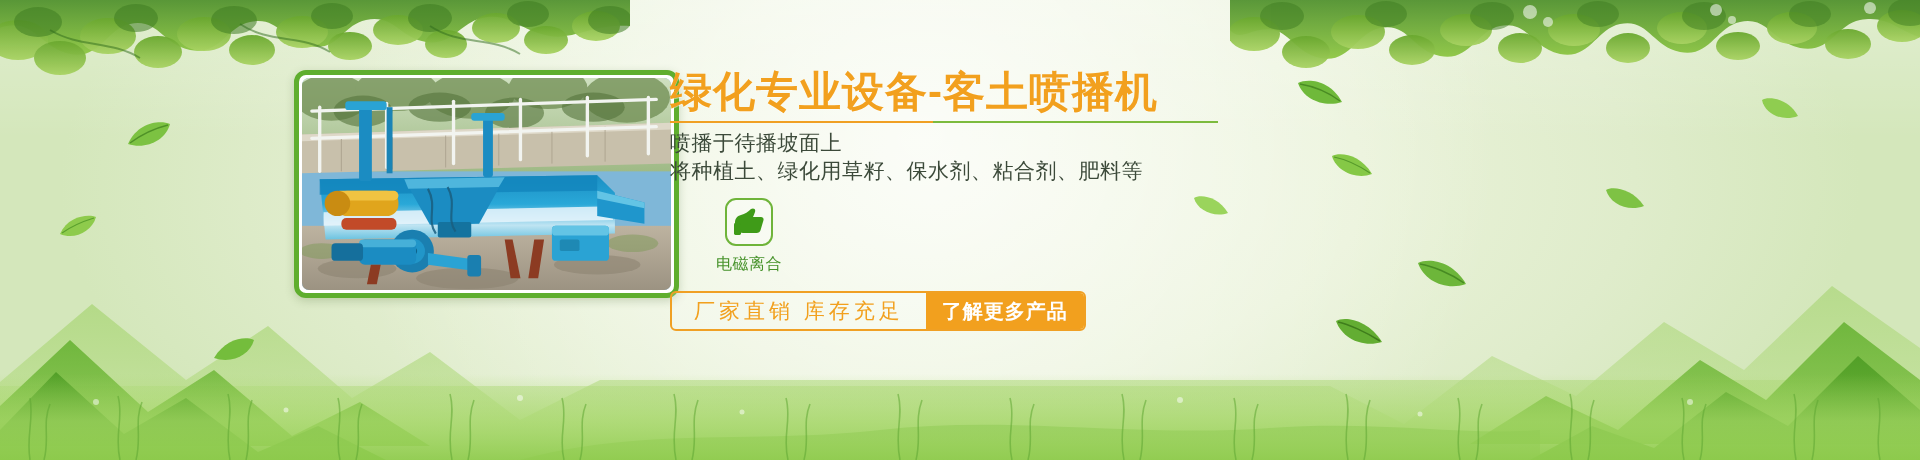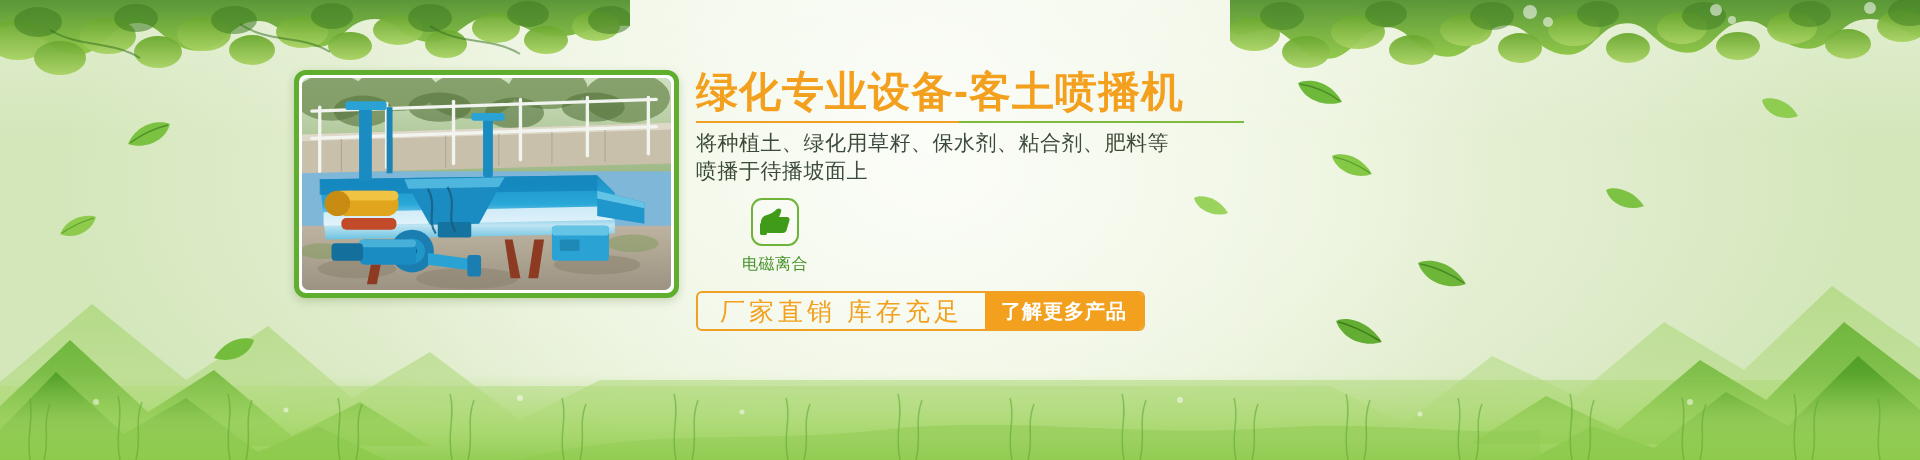--- a/index.html
+++ b/index.html
@@ -60,21 +60,21 @@
     width: 100%; height: 100%;
     border-radius: 7px;
     overflow: hidden;
     position: relative;
     background: #7fb7d8;
   }
 
   
   .content {
     position: absolute;
-    left: 696px; top: 68px;
+    left: 670px; top: 68px;
     width: 620px;
   }
 
   .headline {
     font-size: 42px;
     font-weight: bold;
     color: #f2a01e;
     letter-spacing: 1px;
     line-height: 1.12;
     white-space: nowrap;
@@ -129,21 +129,21 @@
     align-items: stretch;
     border: 2px solid #f0a024;
     border-radius: 6px;
     overflow: hidden;
     height: 40px;
     background: rgba(255,255,255,.18);
   }
   .cta-text {
     display: flex; align-items: center;
     padding: 0 22px;
-    font-size: 25px;
+    font-size: 21px;
     color: #f2a01e;
     letter-spacing: 4px;
     white-space: nowrap;
   }
   .cta-btn {
     display: flex; align-items: center;
     padding: 0 16px;
     background: #f2a01e;
     color: #ffffff;
     font-size: 20px;
@@ -502,22 +502,22 @@
       </svg>
     </div>
   </div>
 
   <div class="content">
 
     <div class="headline">绿化专业设备-客土喷播机</div>
 
     <div class="rule"></div>
 
+    <div class="subtitle">喷播于待播坡面上</div>
     <div class="subtitle">将种植土、绿化用草籽、保水剂、粘合剂、肥料等</div>
-    <div class="subtitle">喷播于待播坡面上</div>
 
     <div class="features">
 
       <div class="feature">
         <div class="ficon">
           <svg width="30" height="28" viewBox="0 0 30 28" fill="#3f9b18">
             <path d="M1,14 C1,11 3,8 7,7 C11,6 14,4 17,1 C19.5,-0.5 22,1 21,4
                      C20.4,6 19.6,7.6 19,9 L27,9 C29,9 30,10.6 29.4,12.4
                      L26.6,22 C26.1,24 24.6,25 22.6,25 L9,25 C5,25 1,22 1,18 Z"></path>
             <rect x="0" y="15" width="7" height="12" rx="1.4"></rect>

